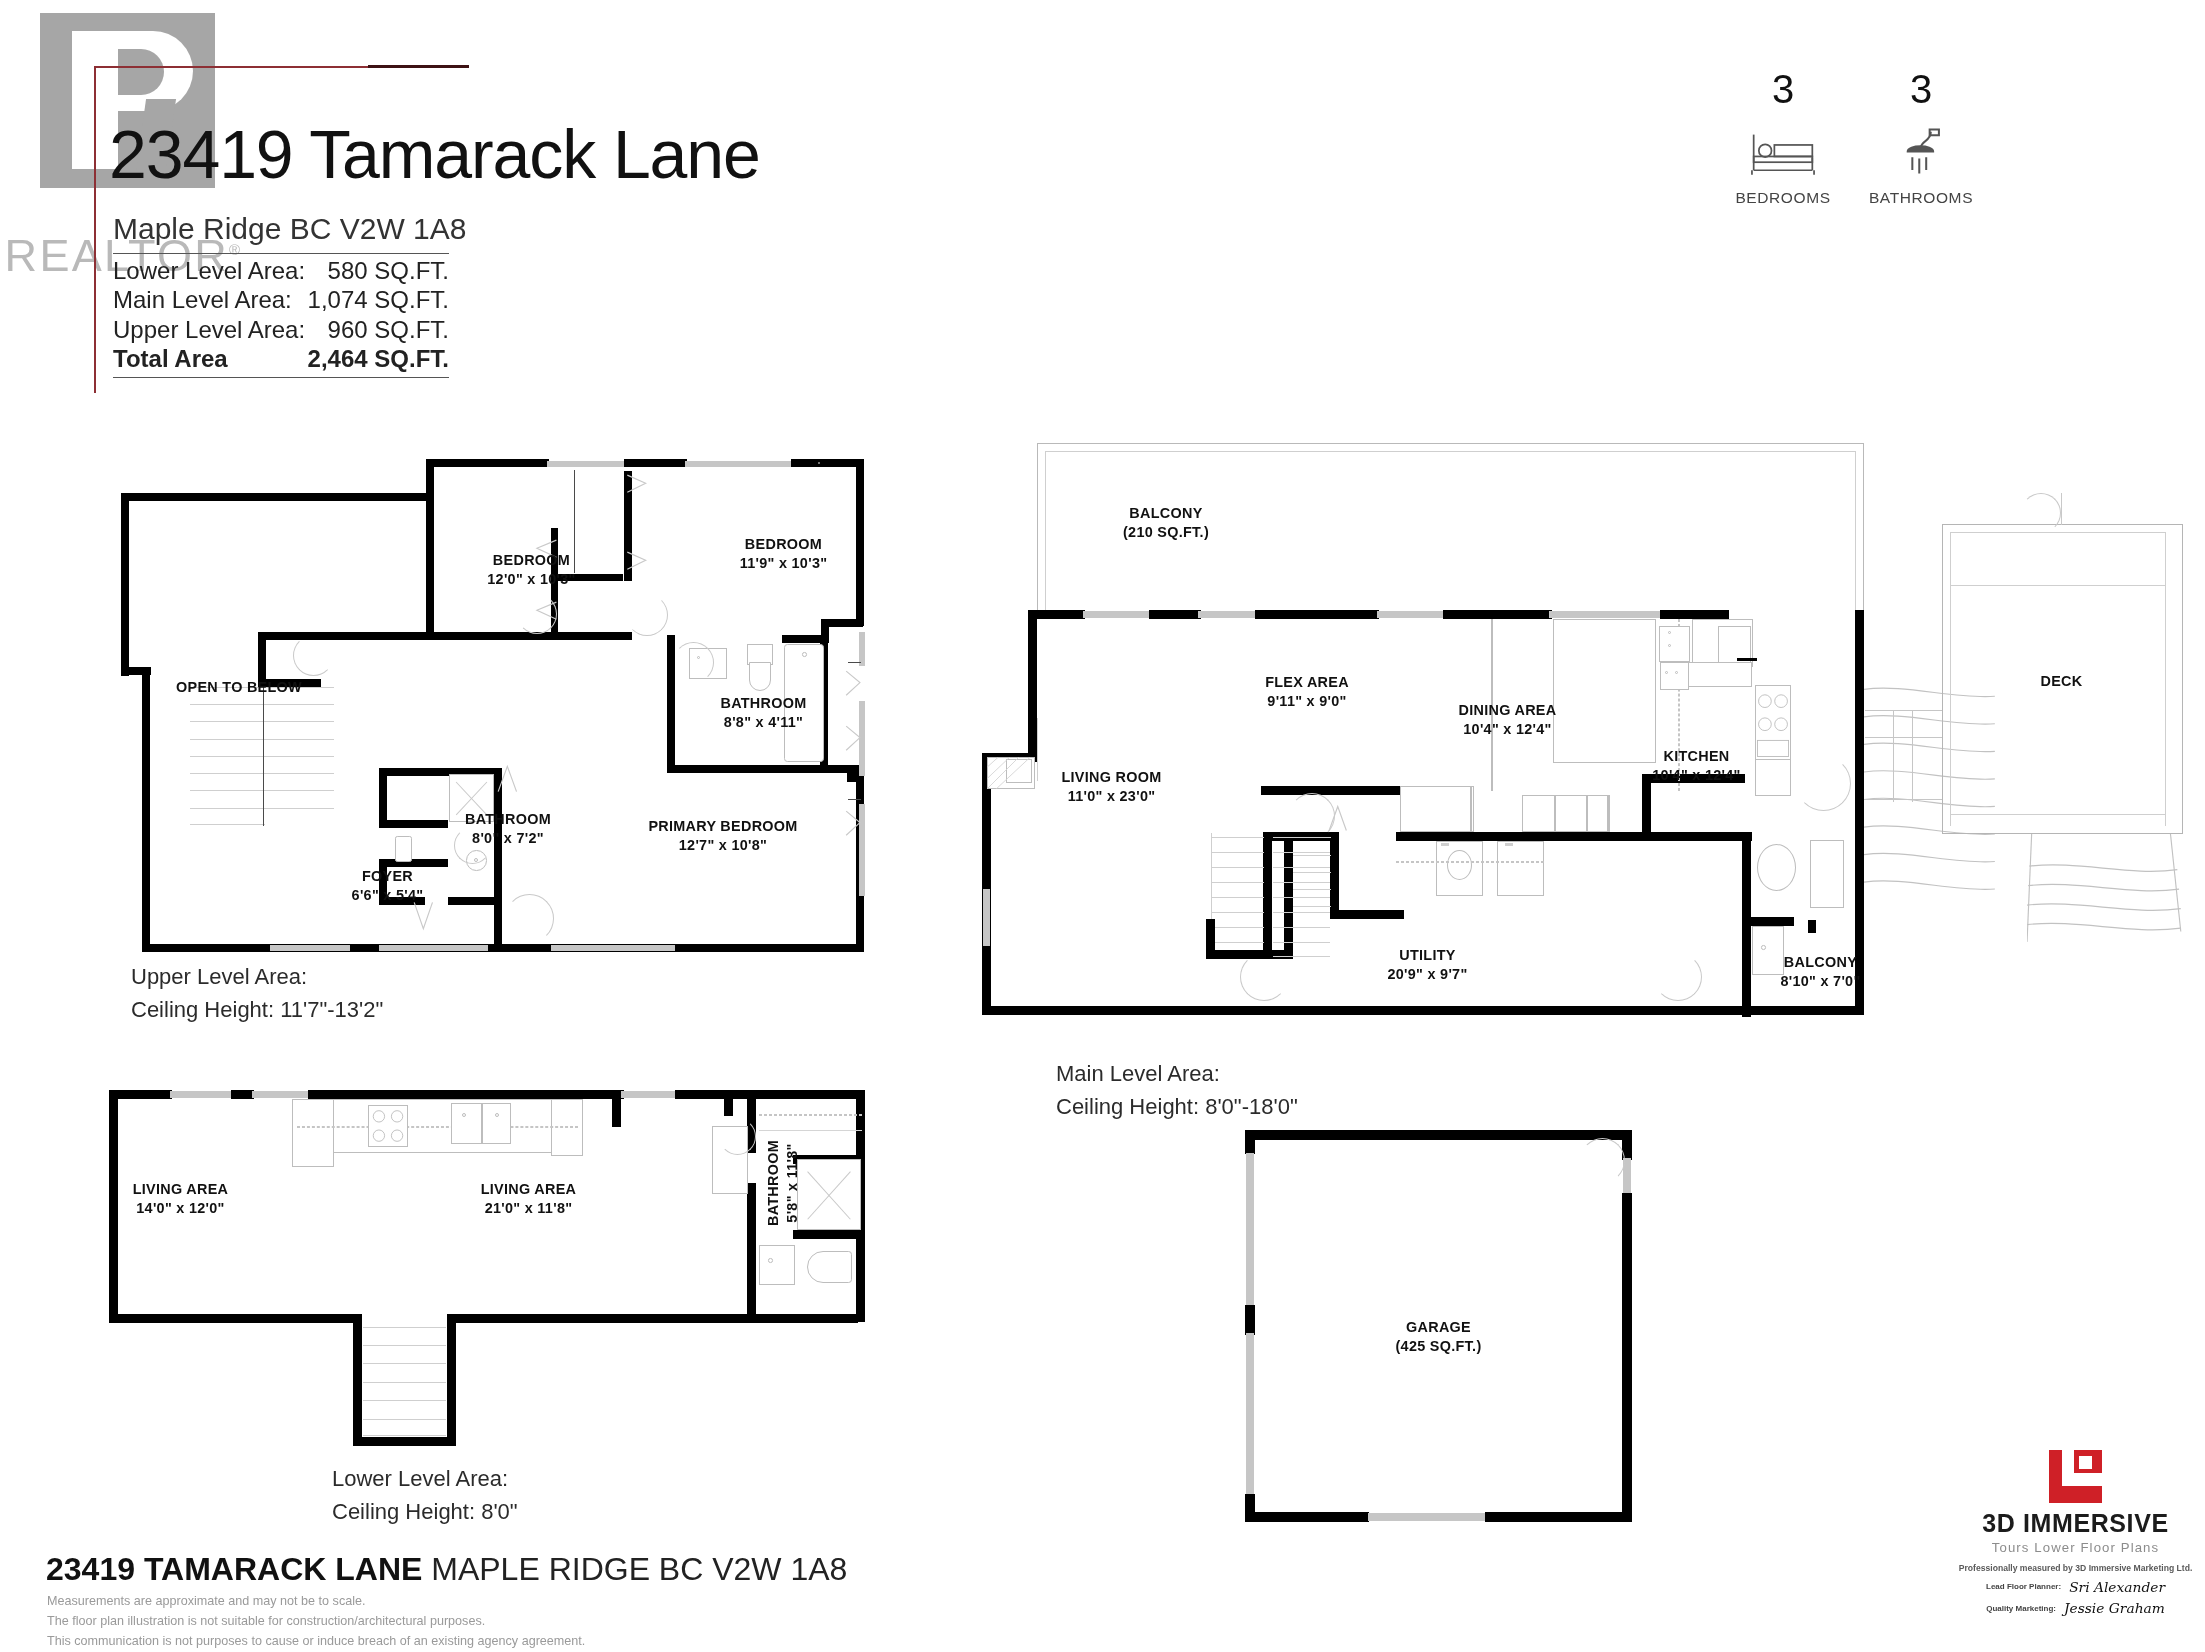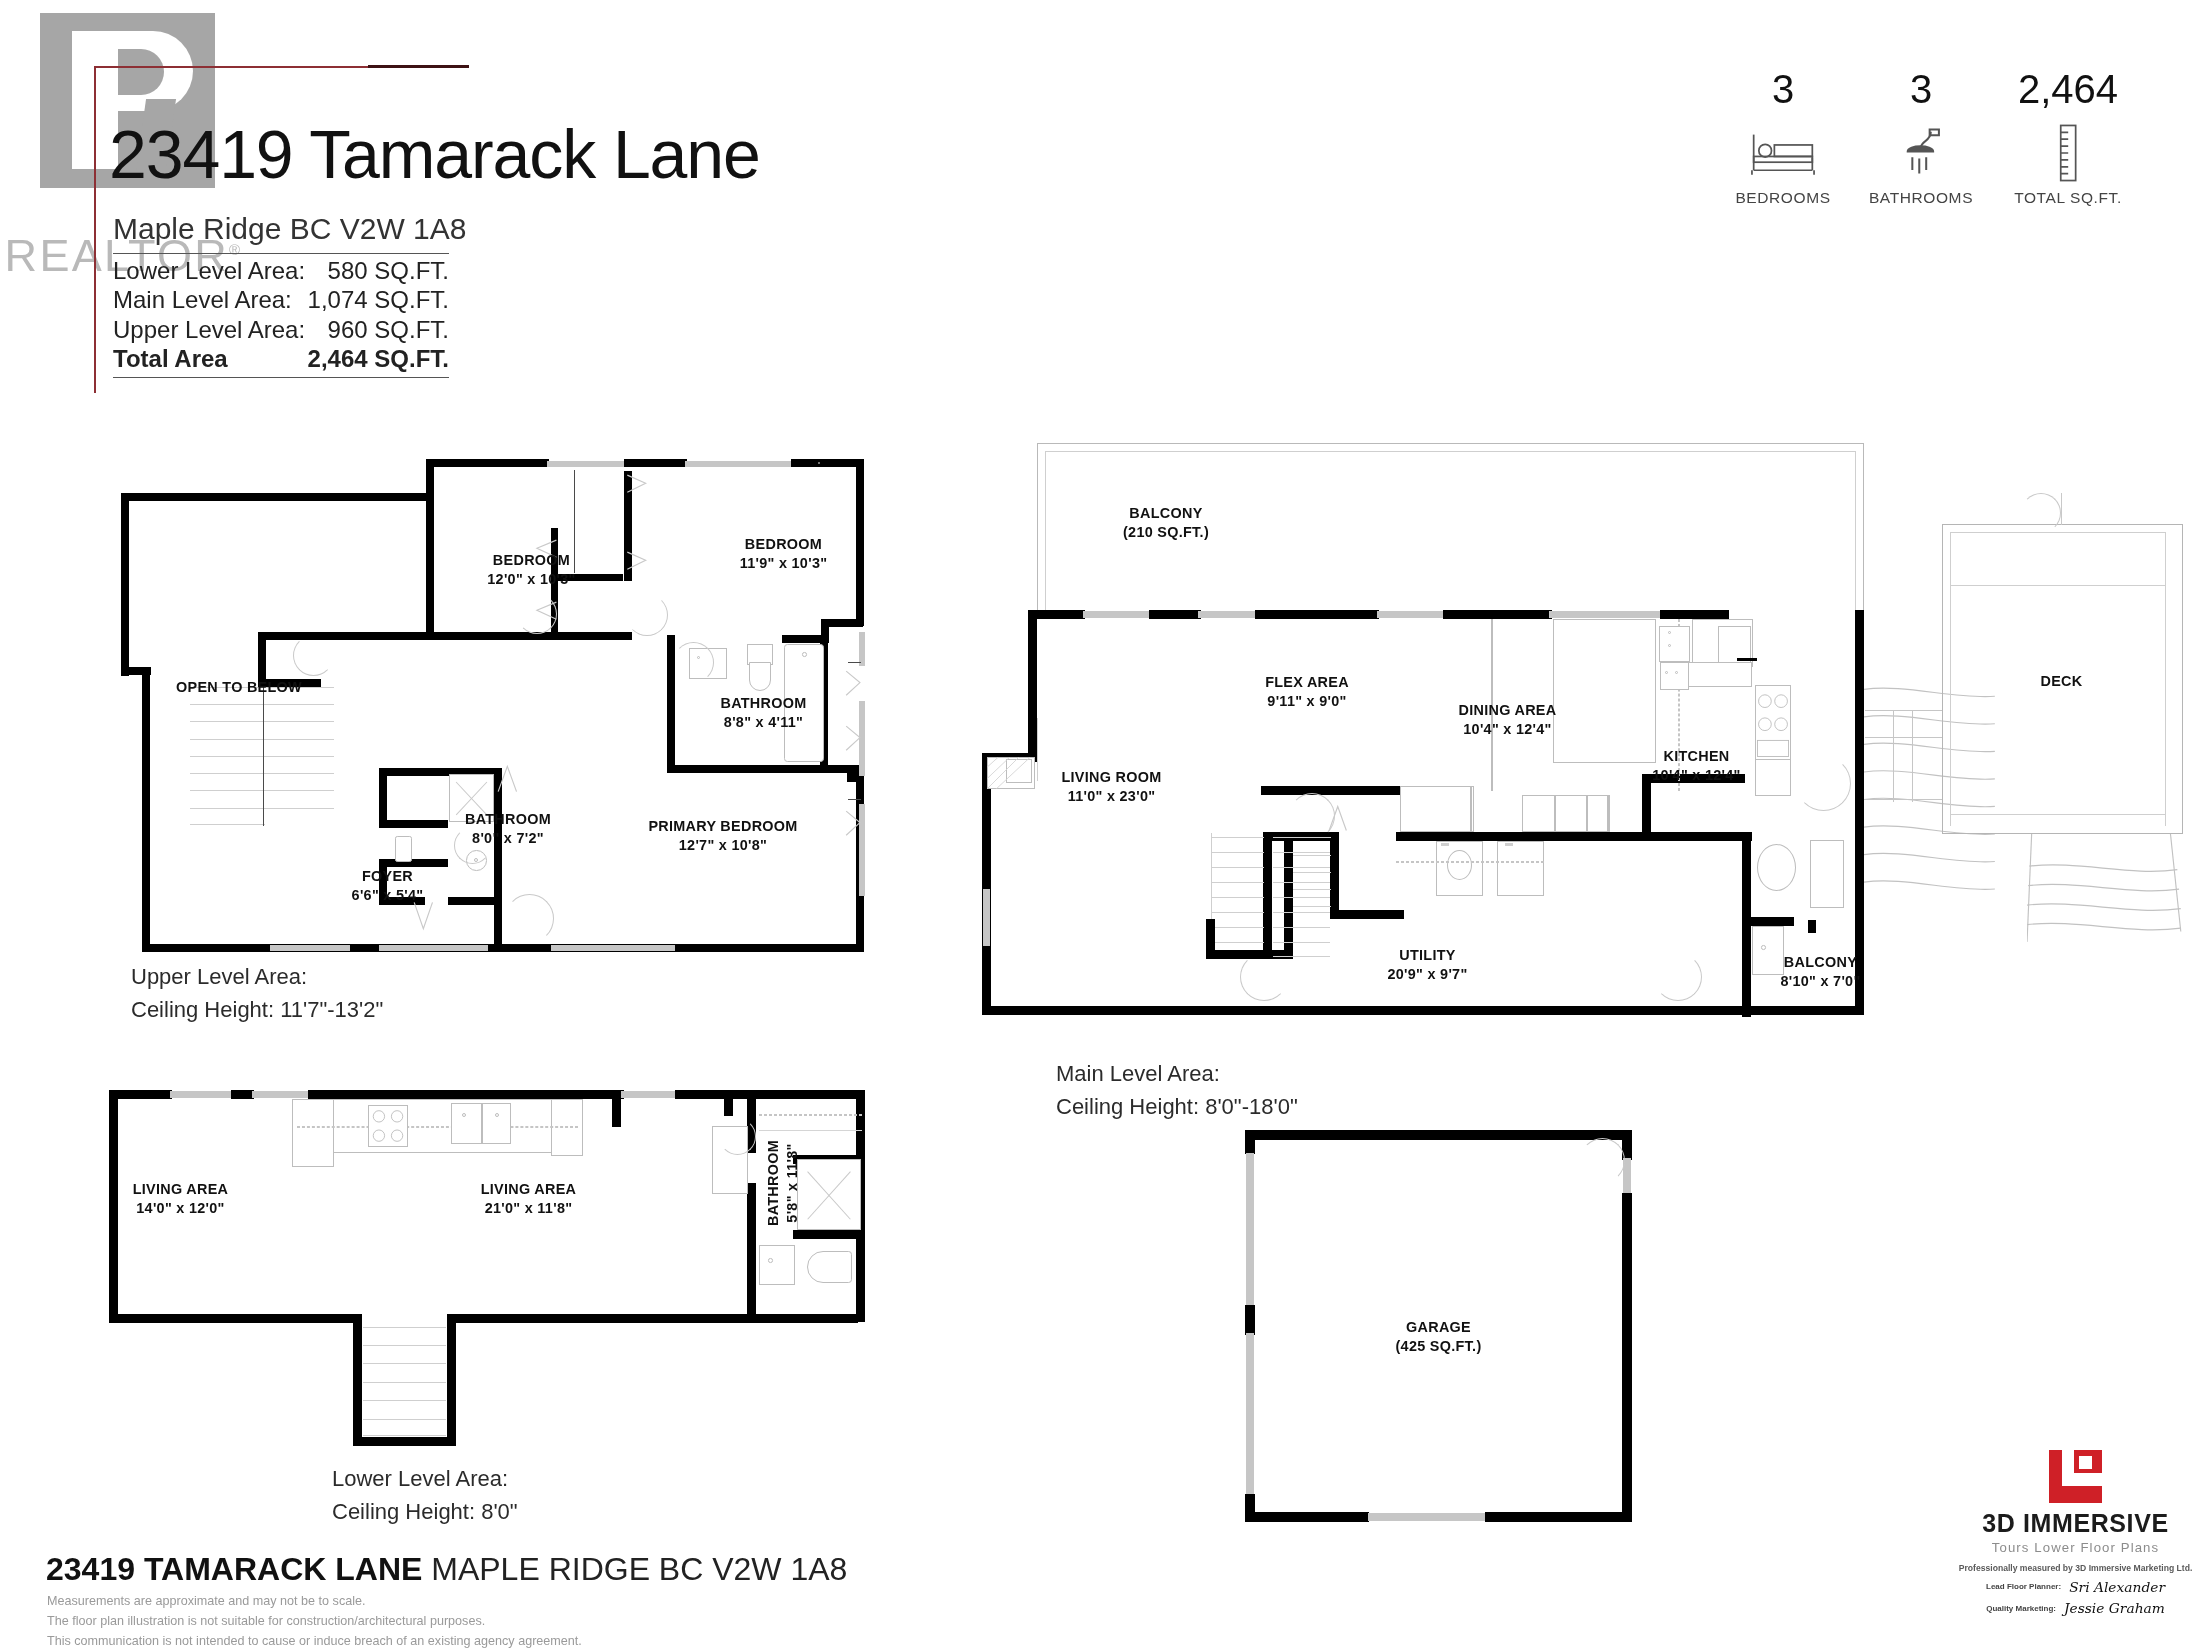--- a/index.html
+++ b/index.html
@@ -209,32 +209,20 @@
           <path d="M62 10 C62 28 44 24 44 40"></path>
           <path d="M60 6 h16 v10 h-16 z"></path>
           <path d="M22 44 C22 32 66 32 66 44 z" fill="#555"></path>
           <path d="M30 54 v22 M42 56 v26 M54 54 v22"></path>
         </g>
       </svg>
     </div>
     <div class="cap">BATHROOMS</div>
   </div>
 
-  <div class="stat" id="stat-sqft">
-    <div class="num">2,464</div>
-    <div class="ico">
-      <svg width="26.4" height="60" viewBox="0 0 46 104">
-        <g fill="none" stroke="#555" stroke-width="3">
-          <rect x="10" y="4" width="26" height="96"></rect>
-          <path d="M10 16 h13 M10 28 h13 M10 40 h13 M10 52 h13 M10 64 h13 M10 76 h13 M10 88 h13"></path>
-        </g>
-      </svg>
-    </div>
-    <div class="cap">TOTAL SQ.FT.</div>
-  </div>
 </div>
 
 <div id="plans">
 
 <div>
 
   <div class="wall" style="left:121px;top:493px;width:313px;height:8px;"></div>
   <div class="wall" style="left:121px;top:493px;width:8px;height:183px;"></div>
   <div class="wall" style="left:121px;top:667px;width:30px;height:8px;"></div>
   <div class="wall" style="left:142px;top:667px;width:8px;height:285px;"></div>
@@ -716,21 +704,21 @@
   </div>
 </div>
 
 </div>
 
 <div id="footer-addr">
   <span class="b">23419 TAMARACK LANE</span><span class="n"> MAPLE RIDGE BC V2W 1A8</span>
 </div>
 <div class="disclaim" style="top:1594px;">Measurements are approximate and may not be to scale.</div>
 <div class="disclaim" style="top:1614px;">The floor plan illustration is not suitable for construction/architectural purposes.</div>
-<div class="disclaim" style="top:1634px;">This communication is not intended to cause or induce breach of an existing agency agreement.</div>
+<div class="disclaim" style="top:1634px;">This communication is not purposes to cause or induce breach of an existing agency agreement.</div>
 
 <div id="brand">
   <div id="brand-mark">
     <div class="sq"></div>
       <div class="notch1"></div>
       <div class="notch2"></div>
       <div class="notch3"></div>
   </div>
   <div id="brand-name">3D IMMERSIVE</div>
   <div id="brand-tag">Tours  Lower  Floor Plans</div>

